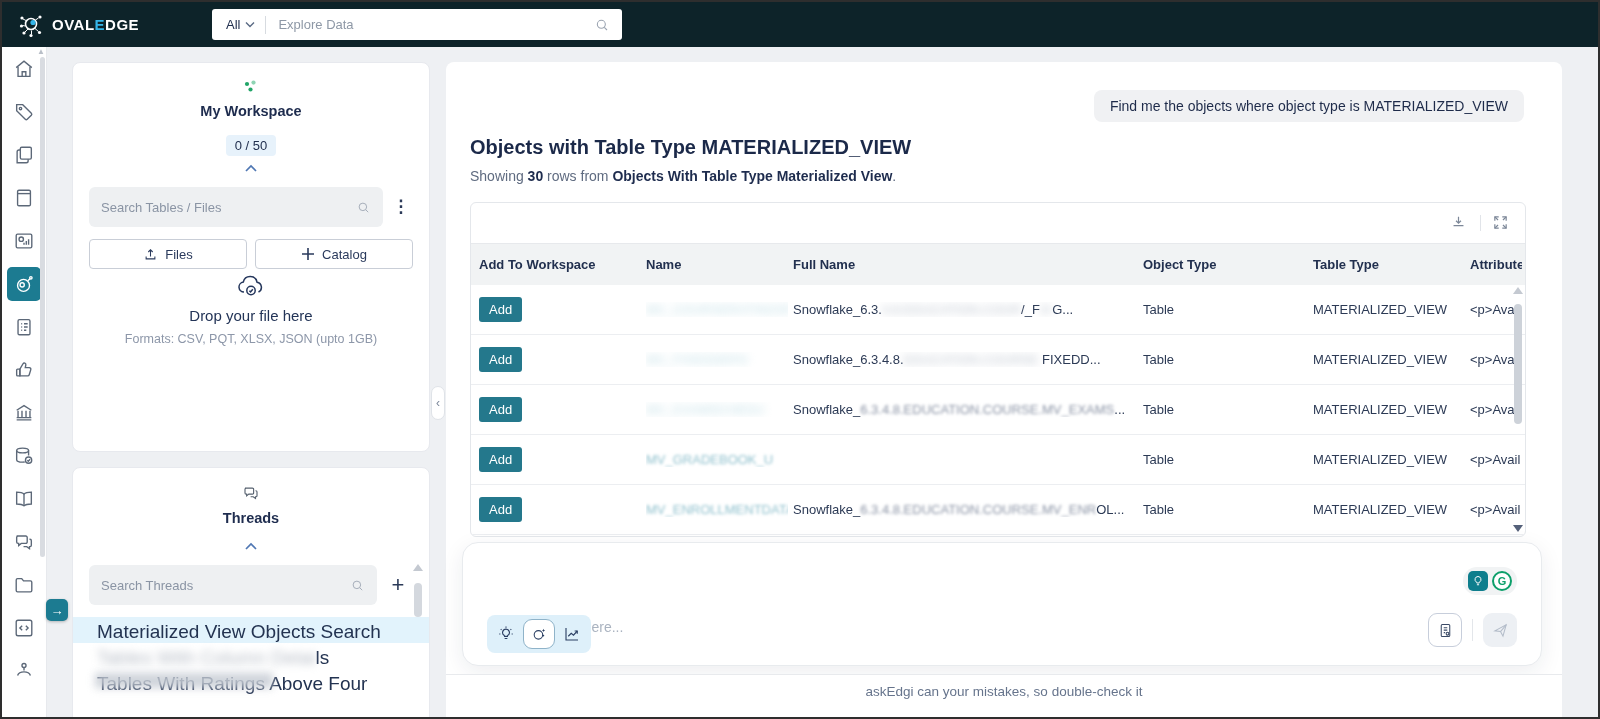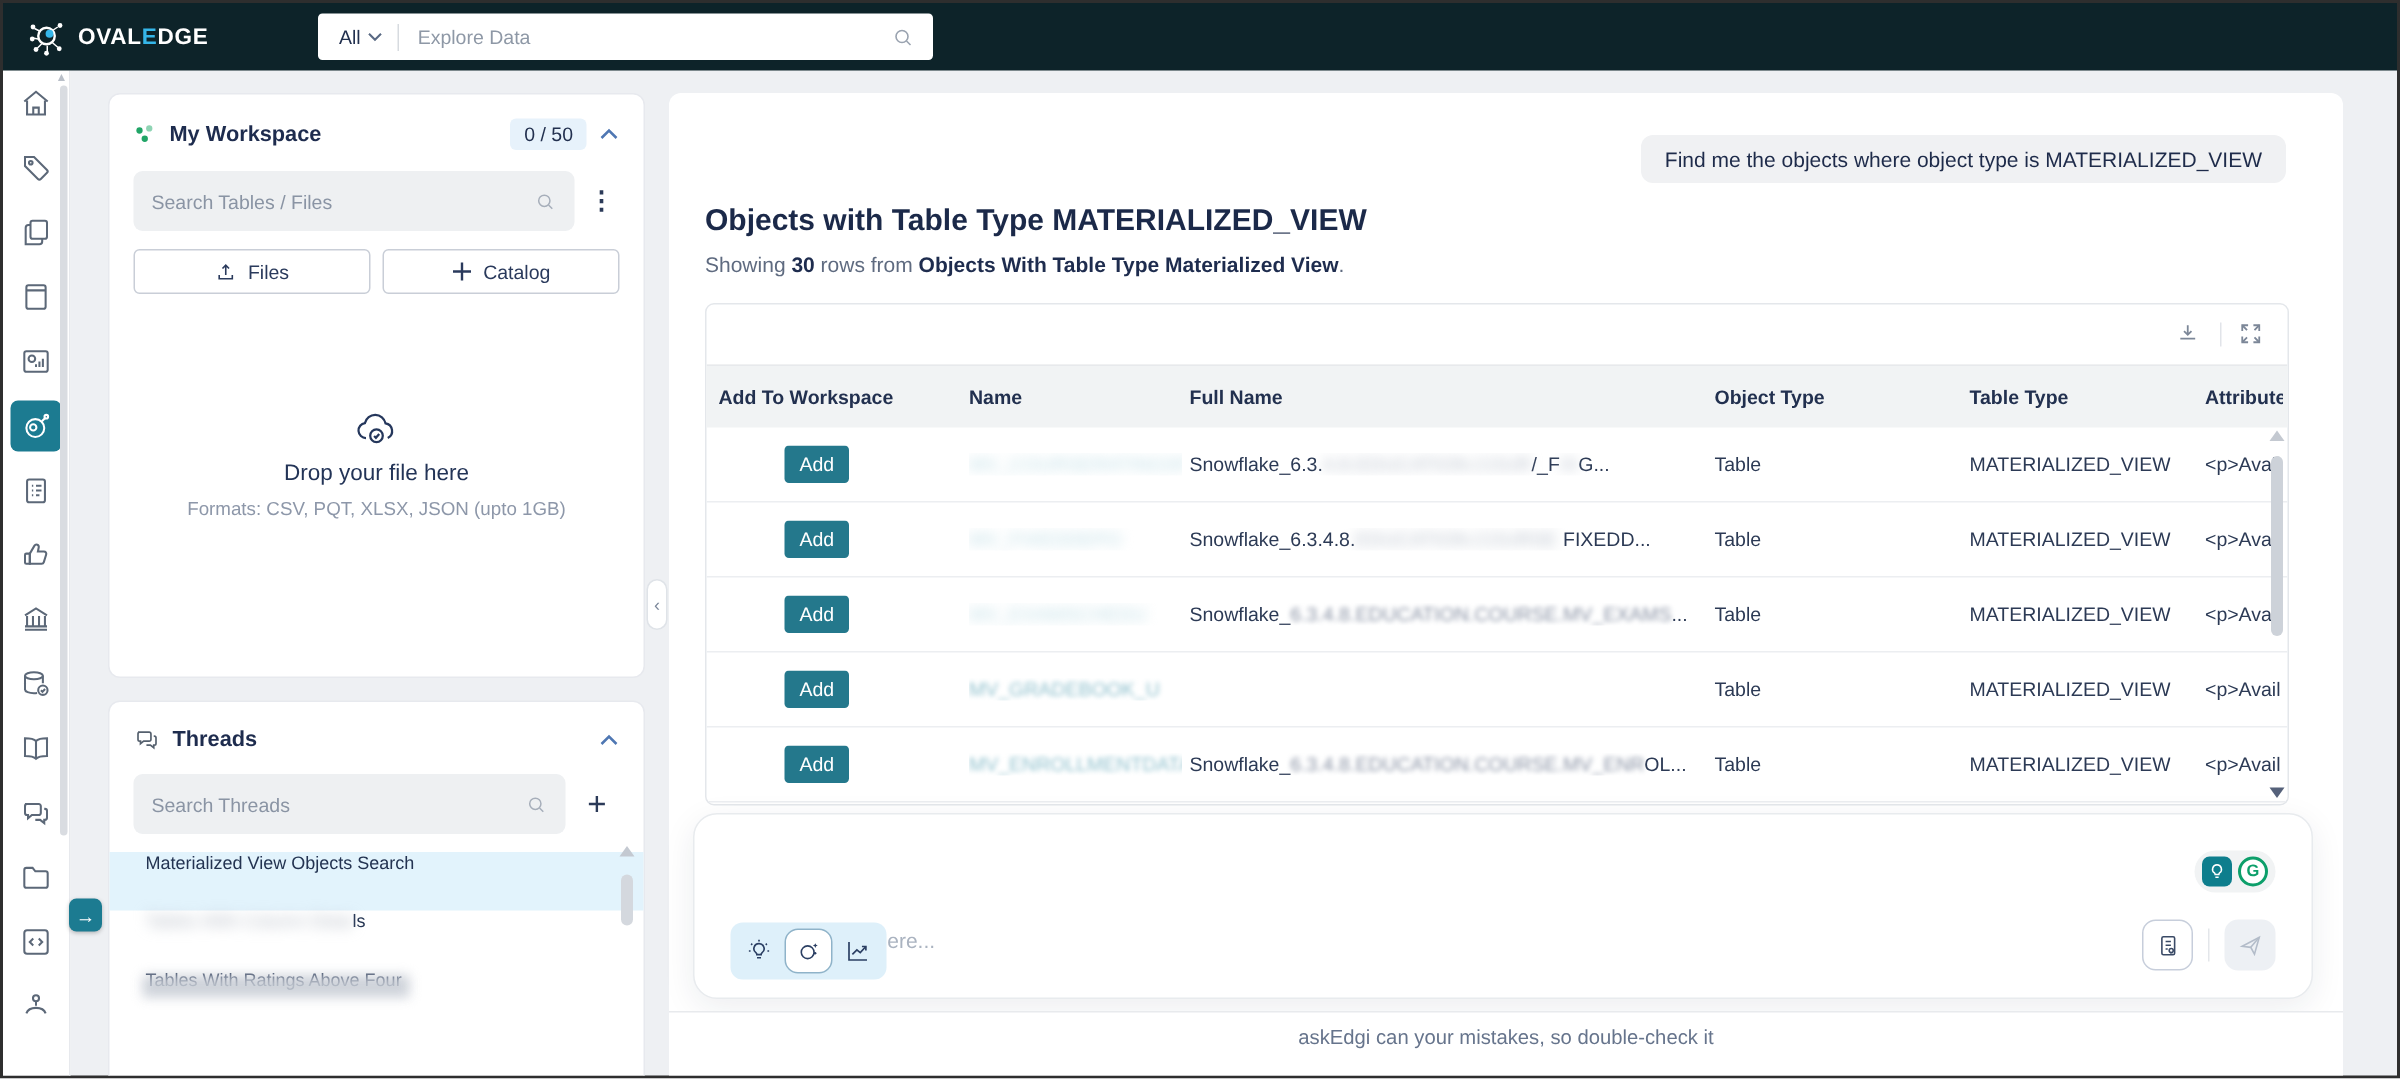--- a/index.html
+++ b/index.html
@@ -23,40 +23,40 @@
   .rail-item { width:24px; height:24px; color:#5c6878; display:flex; align-items:center; justify-content:center; flex:0 0 auto; cursor:pointer; }
   .rail-item.active { width:34px; height:34px; background:#1c7b91; border-radius:5px; color:#fff; margin:-5px 0; }
   .rail-scroll { position:absolute; right:1px; top:10px; width:5px; height:500px; background:#d9dce1; border-radius:3px; }
   .rail-up { position:absolute; right:1px; top:0px; font-size:8px; color:#b9bfc8; }
   .rail-expand { position:absolute; left:44px; top:597px; width:22px; height:22px; background:#1c7b91; border-radius:5px; color:#fff; display:flex; align-items:center; justify-content:center; font-size:13px; cursor:pointer; z-index:9; box-shadow:0 1px 3px rgba(0,0,0,.25); }
 
   
   .card { position:absolute; background:#fff; border:1px solid #e7e9ee; border-radius:8px; }
   #ws-card { left:70px; top:60px; width:358px; height:390px; }
   #th-card { left:70px; top:465px; width:358px; height:300px; }
-  .panel-head { display:flex; align-items:center; padding:16px 16px 0 16px; gap:8px; }
+  .panel-head { display:flex; align-items:center; padding:16px 16px 0 16px; gap:8px;flex-direction:column; }
   .panel-title { font-size:14.5px; font-weight:bold; color:#1e2c4e; flex:0 0 auto; }
   .spacer { flex:1; }
   .count-badge { background:#e7f2fb; color:#22304f; font-size:13px; padding:3px 9px; border-radius:4px; }
   .chev-up { color:#4f77b3; display:flex; cursor:pointer; }
   .search-row { display:flex; align-items:center; margin:14px 16px 0 16px; gap:6px; }
   .g-input { flex:1; height:40px; background:#eef0f2; border-radius:6px; display:flex; align-items:center; padding:0 12px; }
   .g-input .ph { flex:1; font-size:13px; color:#8a94a4; }
   .g-input .mag { color:#a6aeba; }
   .kebab { width:24px; text-align:center; font-size:17px; font-weight:bold; color:#2b3a58; letter-spacing:0; cursor:pointer; line-height:14px; }
   .plus-btn { width:30px; text-align:center; font-size:22px; font-weight:300; color:#2b3a58; cursor:pointer; }
   .btn-row { display:flex; gap:8px; margin:12px 16px 0 16px; }
   .o-btn { flex:1; height:30px; border:1px solid #c9ced7; border-radius:4px; background:#fff; display:flex; align-items:center; justify-content:center; gap:7px; font-size:13px; color:#2a3a5c; cursor:pointer; }
   .dropzone { position:absolute; left:0; right:0; top:210px; text-align:center; color:#25375c; }
   .dz-title { font-size:15px; margin-top:8px; color:#233457; }
   .dz-fmt { font-size:12.5px; margin-top:8px; color:#8d97a9; }
 
   
   .thread-list { margin-top:12px; }
-  .thread-item { position:relative; height:39px; display:flex; align-items:flex-start; padding-left:24px; font-size:12px; color:#233351; cursor:pointer; white-space:nowrap; }
+  .thread-item { position:relative; height:26px; display:flex; align-items:flex-end; padding-left:24px; font-size:19px; color:#233351; cursor:pointer; white-space:nowrap; }
   .thread-item.selected { background:#e2f3fc; }
   .blur-txt { filter:blur(4.5px); color:#b4bac4; }
   .blur-cover { position:absolute; left:22px; top:4px; width:178px; height:15px; background:#c9ced6; filter:blur(4px); opacity:.9; pointer-events:none; }
   .th-scroll { position:absolute; right:6px; top:96px; bottom:6px; width:10px; }
   .tri-up { width:0; height:0; border-left:5px solid transparent; border-right:5px solid transparent; border-bottom:7px solid #c4c9d1; margin:0 auto; }
   .tri-down { width:0; height:0; border-left:5px solid transparent; border-right:5px solid transparent; border-top:7px solid #c4c9d1; margin:0 auto; position:absolute; bottom:0; left:0; right:0; }
   .tri-down.dark { border-top-color:#55617a; }
   .th-thumb { width:8px; height:34px; background:#d4d8de; border-radius:4px; margin:12px auto 0 auto; }
 
   
@@ -69,21 +69,21 @@
 
   .twrap { position:absolute; left:24px; top:140px; width:1056px; height:335px; border:1px solid #e4e7eb; border-radius:6px; overflow:hidden; background:#fff; }
   .t-toolbar { position:relative; height:40px; }
   .tb-ico { position:absolute; top:11px; color:#7c8798; cursor:pointer; }
   .tb-div { position:absolute; right:44px; top:12px; width:1px; height:16px; background:#e1e4e9; }
   .thead { position:relative; height:42px; background:#f1f3f4; border-top:1px solid #e7e9ec; }
   .th-cell { position:absolute; top:13px; font-size:13px; font-weight:bold; color:#22304f; white-space:nowrap; }
   .trow { position:relative; height:50px; border-bottom:1px solid #eceef1; }
   .cell { position:absolute; top:17px; font-size:13px; color:#2c3a55; white-space:nowrap; overflow:hidden; }
   .cell-add { top:12px; left:8px; }
-  .add-btn { background:#24788c; color:#fff; border:none; border-radius:3px; font-size:13px; padding:5px 10px; font-family:inherit; cursor:pointer;margin-left:44px; }
+  .add-btn { background:#24788c; color:#fff; border:none; border-radius:3px; font-size:13px; padding:5px 10px; font-family:inherit; cursor:pointer; }
   .c-name { left:175px; width:142px; }
   .c-full { left:322px; width:348px; }
   .c-otype { left:672px; }
   .c-ttype { left:842px; }
   .c-attr { left:999px; width:50px; }
   .col0 { left:8px; } .col1 { left:175px; } .col2 { left:322px; } .col3 { left:672px; } .col4 { left:842px; } .col5 { left:999px; width:52px; overflow:hidden; }
   .blur-heavy { filter:blur(4px); color:#b9c1cc; }
   .blur-lite { filter:blur(1.8px); color:#8a93a5; }
   .cyan.blur-heavy { color:#bedde5; }
   .cyan.blur-lite { color:#8fc0cd; }

